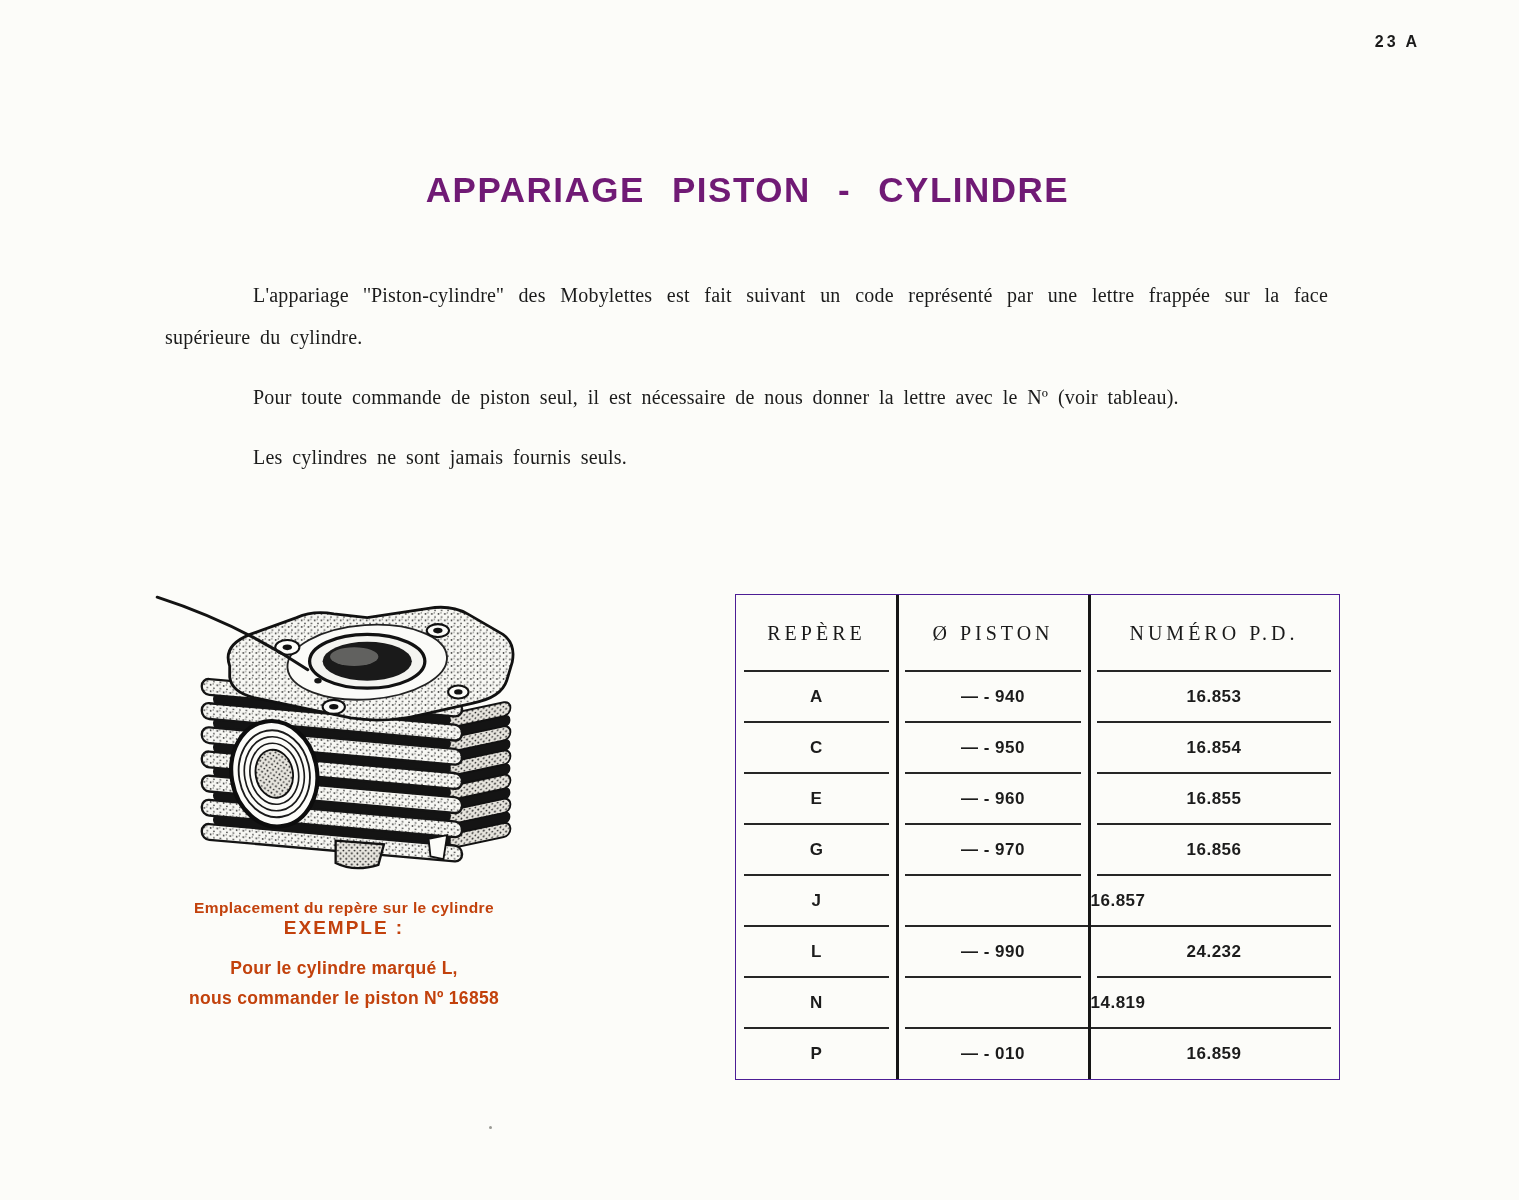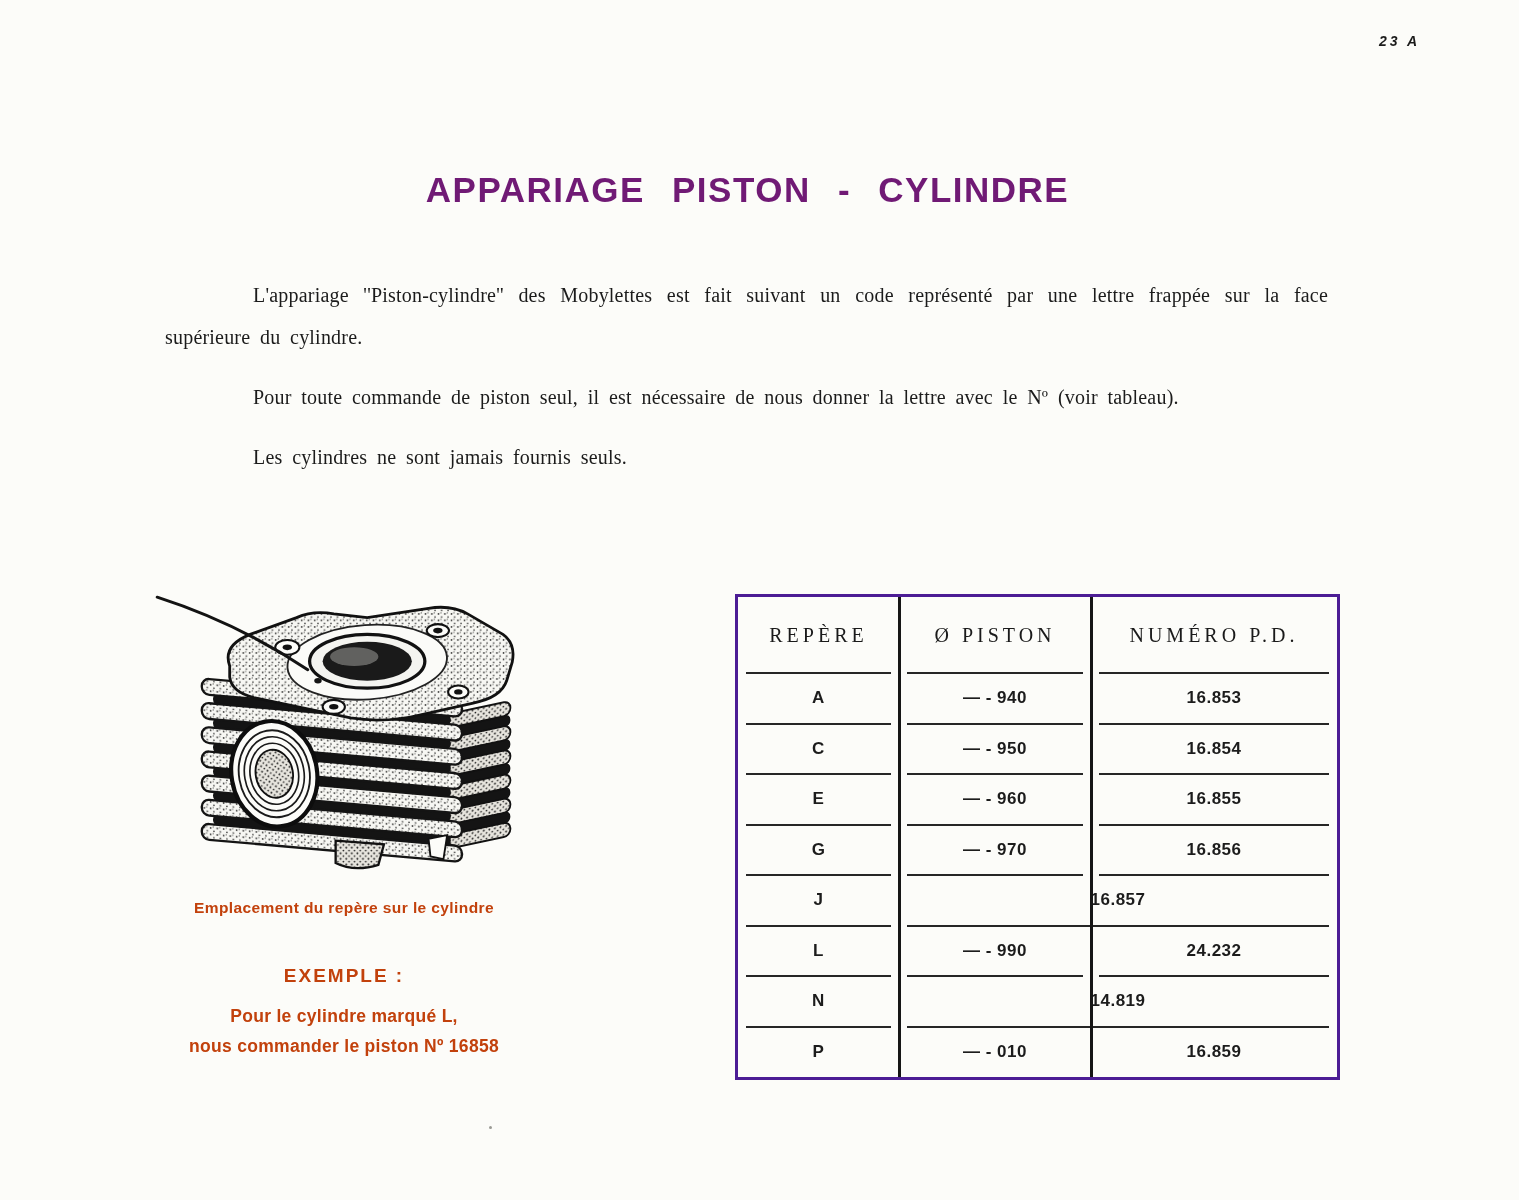--- a/index.html
+++ b/index.html
@@ -5,47 +5,47 @@
   * { margin:0; padding:0; box-sizing:border-box; }
   html, body { background:#ffffff; }
   .page {
     position:relative; width:1519px; height:1200px; margin:0 auto;
     background:#fcfcf9; color:#1b1b1b; overflow:hidden;
     font-family:"Liberation Serif", serif;
   }
   .page-number {
     position:absolute; top:33px; right:99px;
     font-family:"Liberation Sans", sans-serif; font-weight:700;
-    font-size:14px; letter-spacing:3px;font-style:italic;
+    font-size:16px; letter-spacing:3px;
   }
   .title {
     position:absolute; top:170px; left:160px; width:1175px; text-align:center;
     font-family:"Liberation Sans", sans-serif; font-weight:700;
     font-size:35px; letter-spacing:1.5px; word-spacing:16px; color:#701a75;
   }
   .bodytext {
     position:absolute; left:165px; top:274px; width:1163px;
     font-size:20px; line-height:42px; letter-spacing:0.2px; word-spacing:4.5px;
     text-align:justify;
   }
   .bodytext p { text-indent:88px; }
   .bodytext p + p { margin-top:18px; }
 
   .figure {
     position:absolute; left:118px; top:573px; width:452px; text-align:center;
     font-family:"Liberation Sans", sans-serif; font-weight:700; color:#c2410c;
   }
   .figure svg { display:block; margin:0 auto; }
   .fig-caption { margin-top:10px; font-size:15.5px; letter-spacing:0.4px; }
-  .fig-example-heading { margin-top:48px; font-size:19px; letter-spacing:2px; }
+  .fig-example-heading { font-size:19px; letter-spacing:2px; }
   .fig-example { margin-top:14px; font-size:17.5px; line-height:30px; letter-spacing:0.3px; }
 
   .parts-table {
     position:absolute; left:735px; top:594px; width:605px; height:486px;
-    border:3px solid #4c1d95; background:#fcfcf9;
+    border:1px solid #4c1d95; background:#fcfcf9;
   }
   .vline { position:absolute; top:0; bottom:0; width:3px; background:#161616; z-index:2; }
   .vline.v1 { left:160px; }
   .vline.v2 { left:352px; }
   .thead { position:absolute; top:0; left:0; right:0; height:76px; display:flex; }
   .th {
     display:flex; align-items:center; justify-content:center; position:relative;
     font-family:"Liberation Serif", serif; font-size:20px; letter-spacing:4px;
     color:#1a1a1a;
   }

